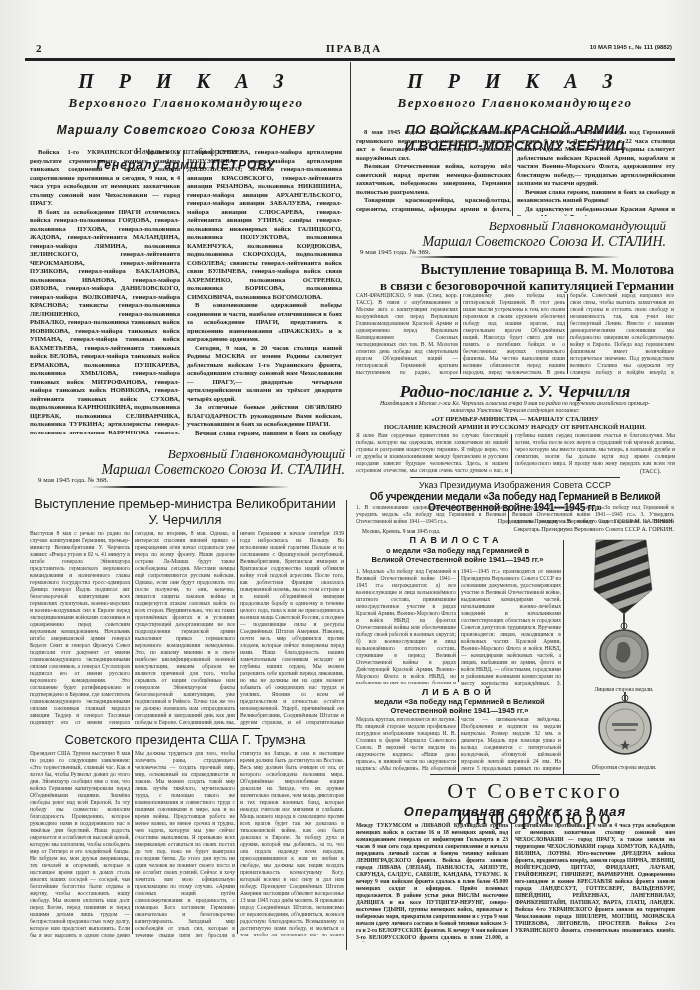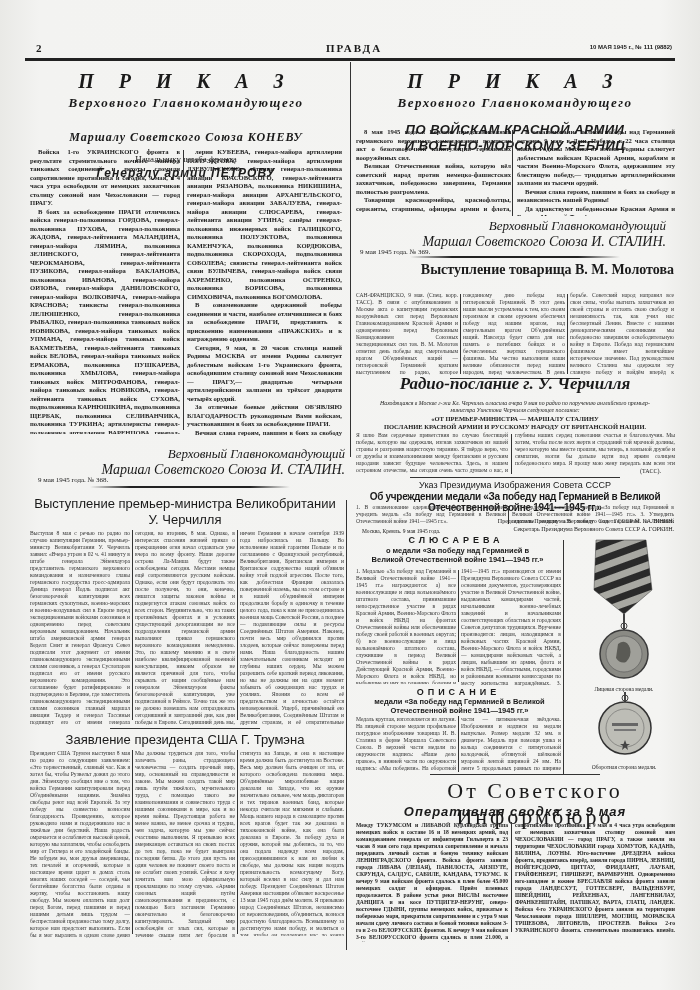--- a/index.html
+++ b/index.html
@@ -53,21 +53,21 @@
     <span class="date">10 МАЯ 1945 г., № 111 (9882)</span>
   </div>
   <div class="rule-top"></div>
 
   <div class="colsep" style="left:350px; top:62px; height:395px;"></div>
   <div class="colsep" style="left:346px; top:500px; height:450px;"></div>
 
   <div class="block center" style="left:26px; top:70px; width:320px;">
     <div class="prikaz">П Р И К А З</div>
     <div class="supreme" style="margin-top:2px;">Верховного Главнокомандующего</div>
-    <div class="addressee" style="margin-top:19px;font-family:Liberation Serif, serif;">Маршалу Советского Союза КОНЕВУ</div>
+    <div class="addressee" style="margin-top:12px;">Маршалу Советского Союза КОНЕВУ</div>
     <div class="sub" style="margin-top:9px;">Начальнику штаба фронта</div>
     <div class="addressee" style="margin-top:2px;">Генералу армии ПЕТРОВУ</div>
   </div>
   <div class="block txt" style="left:30px; top:148px; width:150px; height:286px;">
     <p>Войска 1-го УКРАИНСКОГО фронта в результате стремительного ночного манёвра танковых соединений и пехоты сломили сопротивление противника и сегодня, 9 мая, в 4 часа утра освободили от немецких захватчиков столицу союзной нам Чехословакии — город ПРАГУ.</p>
     <p>В боях за освобождение ПРАГИ отличились войска генерал-полковника ГОРДОВА, генерал-полковника ПУХОВА, генерал-полковника ЖАДОВА, генерал-лейтенанта МАЛАНДИНА, генерал-майора ЛЯМИНА, полковника ЗЕЛИНСКОГО, генерал-лейтенанта ЧЕРОКМАНОВА, генерал-лейтенанта ПУЗИКОВА, генерал-майора БАКЛАНОВА, полковника ИВАНОВА, генерал-майора ОРЛОВА, генерал-майора ДАНИЛОВСКОГО, генерал-майора ВОЛКОВИЧА, генерал-майора КРАСНОВА; танкисты генерал-полковника ЛЕЛЮШЕНКО, генерал-полковника РЫБАЛКО, генерал-полковника танковых войск НОВИКОВА, генерал-майора танковых войск УПМАНА, генерал-майора танковых войск БАХМЕТЬЕВА, генерал-лейтенанта танковых войск БЕЛОВА, генерал-майора танковых войск ЕРМАКОВА, полковника ПУШКАРЕВА, полковника ХМЫЛОВА, генерал-майора танковых войск МИТРОФАНОВА, генерал-майора танковых войск НОВИКОВА, генерал-лейтенанта танковых войск СУХОВА, подполковника КАРНЮШКИНА, подполковника ЩЕРБАК, полковника СЕЛИВАНЧИКА, полковника ТУРКИНА; артиллеристы генерал-полковника артиллерии ВАРЕНЦОВА, генерал-лейтенанта артиллерии КОЖУХОВА, генерал-майора артиллерии ДОБРИНСКОГО, генерал-майора артиллерии КРАСНОКУТСКОГО, генерал-майора артиллерии МЕНТЮКОВА, генерал-майора артиллерии НИКОЛЬСКОГО, генерал-лейтенанта артил-</p>
   </div>
   <div class="colsep" style="left:183px; top:150px; height:280px;"></div>
   <div class="block txt" style="left:187px; top:148px; width:155px; height:290px;">
     <p>лерии КУБЕЕВА, генерал-майора артиллерии ПОЛУЭКТОВА, генерал-майора артиллерии ДЗЕВУЛЬСКОГО; лётчики генерал-полковника авиации КРАСОВСКОГО, генерал-лейтенанта авиации РЯЗАНОВА, полковника НИКИШИНА, генерал-майора авиации АРХАНГЕЛЬСКОГО, генерал-майора авиации ЗАБАЛУЕВА, генерал-майора авиации СЛЮСАРЕВА, генерал-лейтенанта авиации УТИНА; сапёры генерал-полковника инженерных войск ГАЛИЦКОГО, полковника ПОЛУЭКТОВА, полковника КАМЕНЧУКА, полковника КОРДЮКОВА, подполковника СКОРОХОДА, подполковника СОБОЛЕВА; связисты генерал-лейтенанта войск связи БУЛЫЧЕВА, генерал-майора войск связи АХРЕМЕНКО, полковника ОСТРЕНКО, полковника БОРИСОВА, полковника СИМХОВИЧА, полковника БОГОМОЛОВА.</p>
@@ -102,54 +102,55 @@
     <p>Да здравствуют победоносные Красная Армия и Военно-Морской Флот!</p>
   </div>
   <div class="block" style="left:356px; top:218px; width:310px; text-align:right;">
     <div class="sign1">Верховный Главнокомандующий</div>
     <div class="sign2">Маршал Советского Союза И. СТАЛИН.</div>
   </div>
   <div class="block sign-date" style="left:360px; top:248px;">9 мая 1945 года.   № 369.</div>
   <div class="hrule-thick" style="left:410px; top:256px; width:210px;"></div>
 
   <div class="block center h-serif-bold" style="left:356px; top:262px; width:318px; font-size:14px;">Выступление товарища В. М. Молотова</div>
+  <div class="block center h-serif-bold" style="left:356px; top:278px; width:318px; font-size:13px;">в связи с безоговорочной капитуляцией Германии</div>
   <div class="block txt-light" style="left:356px; top:292px; width:102px; height:84px;">САН-ФРАНЦИСКО, 9 мая. (Спец. корр. ТАСС). В связи с опубликованием в Москве акта о капитуляции германских вооружённых сил перед Верховным Главнокомандованием Красной Армии и одновременно перед Верховным Командованием Союзных экспедиционных сил тов. В. М. Молотов отметил день победы над смертельным врагом Об'единённых наций — гитлеровской Германией кратким выступлением по радио, которое транслировалось по всем главным радиостанциям Соединённых Штатов Америки. «Сегодня, — сказал В. М. Молотов, — в Москве опубликован акт о безоговорочной капитуляции Германии. Мы пришли к дол-</div>
   <div class="colsep" style="left:460px; top:294px; height:80px;"></div>
   <div class="block txt-light" style="left:463px; top:292px; width:102px; height:84px;">гожданному дню победы над гитлеровской Германией. В этот день наши мысли устремлены к тем, кто своим героизмом и своим оружием обеспечил победу над нашим врагом, над смертельным врагом Об'единённых наций. Навсегда будет свята для нас память о погибших бойцах и о бесчисленных жертвах германского фашизма. Мы честно выполнили наши великие обязанности перед нашим народом, перед человечеством. В день разбойничьего нападения Германии на Советский Союз Советское правительство заявило: «Наше дело правое. Враг будет разбит. Победа будет за нами». Мы этого добились в долгой и тяжёлой</div>
   <div class="colsep" style="left:567px; top:294px; height:80px;"></div>
   <div class="block txt-light" style="left:570px; top:292px; width:104px; height:84px;">борьбе. Советский народ направил все свои силы, чтобы выгнать захватчиков из своей страны и отстоять свою свободу и независимость так, как учил нас бессмертный Ленин. Вместе с нашими демократическими союзниками мы победоносно завершили освободительную войну в Европе. Победа над германским фашизмом имеет величайшее историческое значение. Под руководством великого Сталина мы одержали эту славную победу и пойдём вперёд к построению прочного мира. Мы должны закрепить нашу победу во имя свободы народов, во имя благополучия, культуры и прогресса человечества».</div>
   <div class="hrule" style="left:450px; top:378px; width:130px;"></div>
 
-  <div class="block center h-italic" style="left:356px; top:374px; width:318px; font-size:17px;">Радио-послание г. У. Черчилля</div>
+  <div class="block center h-italic" style="left:356px; top:382px; width:318px; font-size:17px;">Радио-послание г. У. Черчилля</div>
   <div class="block center" style="left:370px; top:400px; width:290px; font: italic 5.8px 'Liberation Serif', serif; line-height:7px;">Находящаяся в Москве г-жа Кл. Черчилль огласила вчера 9 мая по радио по поручению английского премьер-министра Уинстона Черчилля следующее послание:</div>
   <div class="block center" style="left:356px; top:415px; width:318px; font: bold 6.5px 'Liberation Serif', serif;">«ОТ ПРЕМЬЕР-МИНИСТРА — МАРШАЛУ СТАЛИНУ</div>
   <div class="block center" style="left:356px; top:423px; width:318px; font: bold 6.5px 'Liberation Serif', serif;">ПОСЛАНИЕ КРАСНОЙ АРМИИ И РУССКОМУ НАРОДУ ОТ БРИТАНСКОЙ НАЦИИ.</div>
   <div class="block txt-light" style="left:356px; top:432px; width:152px; height:42px;">Я шлю Вам сердечные приветствия по случаю блестящей победы, которую вы одержали, изгнав захватчиков из вашей страны и разгромив нацистскую тиранию. Я твёрдо верю, что от дружбы и взаимопонимания между британским и русским народами зависит будущее человечества. Здесь, в нашем островном отечестве, мы сегодня очень часто думаем о вас, и мы шлём вам из</div>
   <div class="colsep" style="left:511px; top:434px; height:40px;"></div>
   <div class="block txt-light" style="left:515px; top:432px; width:160px; height:36px;">глубины наших сердец пожелания счастья и благополучия. Мы хотим, чтобы после всех жертв и страданий той мрачной долины, через которую мы вместе прошли, мы теперь, в лояльной дружбе и симпатии, могли бы дальше идти под ярким солнцем победоносного мира. Я прошу мою жену передать вам всем эти слова дружбы и восхищения».</div>
   <div class="block" style="left:640px; top:468px; font: 6px 'Liberation Serif', serif;">(ТАСС).</div>
   <div class="hrule" style="left:410px; top:477px; width:210px;"></div>
 
   <div class="block center" style="left:356px; top:480px; width:318px; font: 9px 'Liberation Sans', sans-serif;">Указ Президиума Изображения Совета СССР</div>
   <div class="block center ukaz-h" style="left:354px; top:491px; width:322px;">Об учреждении медали «За победу над Германией в Великой Отечественной войне 1941—1945 гг.»</div>
   <div class="block txt-light" style="left:356px; top:504px; width:150px; height:20px;">1. В ознаменование одержанной победы над Германией учредить медаль «За победу над Германией в Великой Отечественной войне 1941—1945 гг.».</div>
   <div class="colsep" style="left:508px; top:506px; height:18px;"></div>
   <div class="block txt-light" style="left:512px; top:504px; width:162px; height:22px;">2. Утвердить Положение о медали «За победу над Германией в Великой Отечественной войне 1941—1945 гг.». 3. Утвердить описание медали «За победу над Германией в Великой Отечественной войне 1941—1945 гг.».</div>
   <div class="block sig-right" style="left:460px; top:518px; width:214px;">Председатель Президиума Верховного Совета СССР М. КАЛИНИН.</div>
   <div class="block sig-right" style="left:460px; top:526px; width:214px;">Секретарь Президиума Верховного Совета СССР А. ГОРКИН.</div>
   <div class="block" style="left:362px; top:528px; font: 5.5px 'Liberation Serif', serif;">Москва, Кремль. 9 мая 1945 года.</div>
 
-  <div class="block center polozh" style="left:356px; top:535px; width:200px;">СЛЮСАРЕВА</div>
+  <div class="block center polozh" style="left:356px; top:535px; width:200px;">ПАВИЛОСТА</div>
   <div class="block center polozh-sub" style="left:370px; top:546px; width:175px;">о медали «За победу над Германией в Великой Отечественной войне 1941—1945 гг.»</div>
   <div class="block txt-light" style="left:356px; top:568px; width:100px; height:116px;">1. Медалью «За победу над Германией в Великой Отечественной войне 1941—1945 гг.» награждаются: а) все военнослужащие и лица вольнонаёмного штатного состава, принимавшие непосредственное участие в рядах Красной Армии, Военно-Морского Флота и войск НКВД на фронтах Отечественной войны или обеспечившие победу своей работой в военных округах; б) все военнослужащие и лица вольнонаёмного штатного состава, служившие в период Великой Отечественной войны в рядах Действующей Красной Армии, Военно-Морского Флота и войск НКВД, но выбывшие из них по ранению, болезни и увечью, а также переведённые по решению государственных и партийных организаций на другую работу вне армии. 2. Вручение медали «За победу над Германией в Великой Отечественной войне</div>
   <div class="colsep" style="left:458px; top:570px; height:112px;"></div>
   <div class="block txt-light" style="left:461px; top:568px; width:100px; height:118px;">1941—1945 гг.» производится от имени Президиума Верховного Совета СССР на основании документов, удостоверяющих участие в Великой Отечественной войне, выдаваемых командирами частей, начальниками военно-лечебных заведений и начальниками соответствующих областных и городских Советов депутатов трудящихся. Вручение производится: лицам, находящимся в войсковых частях Красной Армии, Военно-Морского Флота и войск НКВД, — командирами войсковых частей, а лицам, выбывшим из армии, флота и войск НКВД, — областными, городскими и районными военными комиссарами по месту жительства награждённых. 3. Медаль «За победу над Германией в Великой Отечественной войне 1941—1945 гг.» носится на левой стороне груди. При наличии орденов и других медалей медаль располагается после медали «За оборону Советского Заполярья».</div>
   <div class="colsep" style="left:563px; top:540px; height:235px;"></div>
 
-  <div class="block center polozh" style="left:356px; top:687px; width:205px;">ОПИСАНИЕ</div>
+  <div class="block center polozh" style="left:356px; top:687px; width:205px;">ЛИБАВОЙ</div>
   <div class="block center polozh-sub" style="left:362px; top:697px; width:195px;">медали «За победу над Германией в Великой Отечественной войне 1941—1945 гг.»</div>
   <div class="block txt-light" style="left:356px; top:716px; width:100px; height:56px;">Медаль круглая, изготовляется из латуни. На лицевой стороне медали профильное погрудное изображение товарища И. В. Сталина в форме Маршала Советского Союза. В верхней части медали по окружности надпись: «Наше дело правое», в нижней части по окружности надпись: «Мы победили». На оборотной стороне медали надпись: по окружности — «За победу над Германией», в центре — «в Великой Отечественной войне 1941—1945 гг.», в нижней</div>
   <div class="colsep" style="left:458px; top:716px; height:56px;"></div>
   <div class="block txt-light" style="left:461px; top:716px; width:100px; height:56px;">части — пятиконечная звёздочка. Изображения и надписи на медали выпуклые. Размер медали 32 мм. в диаметре. Медаль при помощи ушка и кольца соединяется с пятиугольной колодочкой, обтянутой шёлковой муаровой лентой шириной 24 мм. На ленте 5 продольных равных по ширине чередующихся полосок — 3 чёрного и 2 оранжевого цвета. Края ленты окаймлены узенькими оранжевыми полосками.</div>
 
   <div class="block" style="left:574px; top:536px; width:100px; height:240px;">
     <svg width="100" height="240" viewBox="0 0 100 240">
       <defs>
         <pattern id="stripes" patternUnits="userSpaceOnUse" width="14" height="14" patternTransform="rotate(70)">
           <rect width="7" height="14" fill="#2a2a2a"></rect>
@@ -187,20 +188,20 @@
 
   <div class="block center h-sans" style="left:26px; top:496px; width:318px; font-size:13px;">Выступление премьер-министра Великобритании</div>
   <div class="block center h-sans" style="left:26px; top:512px; width:318px; font-size:13px;">У. Черчилля</div>
   <div class="block txt-light" style="left:30px; top:530px; width:100px; height:196px;">Выступая 8 мая с речью по радио по случаю капитуляции Германии, премьер-министр Великобритании У. Черчилль заявил: «Вчера утром в 02 ч. 41 минуту в штабе генерала Эйзенхауэра представитель германского верховного командования и назначенного главы германского государства гросс-адмирала Деница генерал Йодль подписал акт безоговорочной капитуляции всех германских сухопутных, военно-морских и военно-воздушных сил в Европе перед экспедиционными войсками союзников и одновременно перед советским верховным командованием. Начальник штаба американской армии генерал Беделл Смит и генерал Франсуа Севез подписали этот документ от имени главнокомандующего экспедиционными силами союзников, а генерал Суслопаров подписал его от имени русского верховного командования. Это соглашение будет ратифицировано и подтверждено в Берлине, где заместитель главнокомандующего экспедиционными силами союзников главный маршал авиации Теддер и генерал Тассиньи подпишут его от имени генерала Эйзенхауэра, а генерал Жуков подпишет его от имени советского верховного командования. Германские представители будут уполномочены германского верховного командования фельдмаршал Кейтель и главнокомандующие германской армией, флотом и авиацией. Официально военные действия прекратятся спустя одну минуту после полуночи</div>
   <div class="colsep" style="left:132px; top:530px; height:190px;"></div>
   <div class="block txt-light" style="left:135px; top:530px; width:100px; height:196px;">сегодня, во вторник, 8 мая. Однако, в интересах спасения жизней приказ о прекращении огня начал отдаваться уже вчера по всему фронту. Наши дорогие острова Ла-Манша будут также освобождены сегодня. Местами немцы ещё сопротивляются русским войскам. Однако, если они будут продолжать это после полуночи, то они, конечно, лишатся защиты законов войны и подвергнутся атакам союзных войск со всех сторон. Неудивительно, что на таких протяжённых фронтах и в условиях существующей дезорганизации не все подразделения германской армии выполняют приказ германского верховного командования немедленно. Это, по нашему мнению и в свете наиболее квалифицированной военной консультации, никоим образом не является причиной для того, чтобы скрывать от нации сообщённые нам генералом Эйзенхауэром факты безоговорочной капитуляции, уже подписанной в Реймсе. Точно так же это не должно помешать нам отпраздновать сегодняшний и завтрашний дни, как дни победы в Европе. Сегодняшний день мы, вероятно, будем думать главным образом о самих себе. Завтра мы воздадим особую хвалу нашим русским товарищам, чья доблесть на поле боя явилась одним из великих вкладов в общую победу. Следовательно, война с Германией закончилась. После ожесточённой изнурительной борьбы</div>
   <div class="colsep" style="left:237px; top:530px; height:190px;"></div>
   <div class="block txt-light" style="left:240px; top:530px; width:104px; height:196px;">ничем Германия в начале сентября 1939 года набросилась на Польшу. Во исполнение нашей гарантии Польше и по соглашению с Французской республикой, Великобритания, Британская империя и Британское содружество наций об'явили войну этой подлой агрессии. После того, как доблестная Франция оказалась поверженной наземь, мы на этом острове и в нашей об'единённой империи продолжали борьбу в одиночку в течение целого года, пока к нам не присоединилась военная мощь Советской России, а позднее — подавляющие силы и ресурсы Соединённых Штатов Америки. Наконец, почти весь мир об'единился против злодеев, которые сейчас повержены перед нами. Наша благодарность нашим замечательным союзникам исходит из глубины наших сердец. Мы можем разрешить себе краткий период ликования, но мы не должны ни на один момент забывать об ожидающих нас трудах и усилиях. Япония со всем её предательством и алчностью остаётся неповерженной. Ущерб, причинённый ею Великобритании, Соединённым Штатам и другим странам, и её отвратительные зверства требуют правосудия и возмездия. Сейчас мы должны посвятить все наши силы и ресурсы завершению нашей задачи как на родине, так и за границей. Вперёд, Британия! Да здравствует дело свободы! Боже, храни короля!».</div>
   <div class="hrule" style="left:110px; top:728px; width:150px;"></div>
 
-  <div class="block center h-sans" style="left:26px; top:732px; width:318px; font-size:13px;">Заявление президента США Г. Трумэна</div>
+  <div class="block center h-sans" style="left:26px; top:732px; width:318px; font-size:13px;">Советского президента США Г. Трумэна</div>
   <div class="block txt-light" style="left:30px; top:750px; width:100px; height:190px;">Президент США Трумэн выступил 8 мая по радио со следующим заявлением: «Это торжественный, славный час. Как я хотел бы, чтобы Рузвельт дожил до этого дня. Эйзенхауэр сообщил мне о том, что войска Германии капитулировали перед Об'единёнными нациями. Знамёна свободы реют над всей Европой. За эту победу мы совместно возносим благодарность Провидению, которое руководило нами и поддерживало нас в тяжёлые дни бедствий. Наша радость омрачается и ослабляется высокой ценой, которую мы заплатили, чтобы освободить мир от Гитлера и его злодейской банды. Не забудем же, мои друзья американцы, тех печалей и огорчений, которые в настоящее время царят в домах столь многих наших соседей — соседей, чьи богатейшие богатства были отданы в жертву, чтобы восстановить нашу свободу. Мы можем оплатить наш долг перед Богом, перед павшими и перед нашими детьми лишь трудом — беспрестанной преданностью тому долгу, которое нам предстоит выполнить. Если бы я мог выразить в одном слове девиз для предстоящих месяцев, то этим словом было бы — работа, работа, работа. Мы должны трудиться, чтобы окончить войну. Наша победа выиграна лишь наполовину. Запад свободен, но Восток все ещё порабощён вероломной тиранией японцев. Когда последняя японская дивизия безоговорочно капитулирует, только тогда будет окончена наша боевая работа.</div>
   <div class="colsep" style="left:132px; top:750px; height:184px;"></div>
   <div class="block txt-light" style="left:135px; top:750px; width:100px; height:190px;">Мы должны трудиться для того, чтобы залечить раны, страдающего человечества — создать прочный мир, мир, основанный на справедливости и законе. Мы можем создать такой мир лишь путём тяжёлого, мучительного труда, с помощью такого же взаимопонимания и совместного труда с нашими союзниками в мире, как и во время войны. Предстоящая работа не менее важна, не менее срочна и трудна, чем задача, которую мы уже сейчас счастливо выполнили. Я призываю всех американцев оставаться на своих постах до тех пор, пока не будет выиграна последняя битва. До этого дня пусть ни один человек не покинет своего поста и не ослабит своих усилий. Сейчас я хочу зачитать вам мою официальную прокламацию по этому случаю. «Армии союзных наций путём самопожертвования и преданности, с помощью Бога заставили Германию окончательно и безоговорочно капитулировать. Западный мир освобождён от злых сил, которые в течение свыше пяти лет бросали в тюрьмы и разбивали жизни миллионов и миллионов людей, родившихся свободными. Они нарушали их церкви, уничтожали их дома, развращали их детей, убивали любимых ими людей. Наши армии освобождения восстановили свободу этих страдающих народов, чей дух и волю угнетатели никогда не могли поработить. Многое ещё остаётся сделать. Победа до-</div>
   <div class="colsep" style="left:237px; top:750px; height:184px;"></div>
   <div class="block txt-light" style="left:240px; top:750px; width:104px; height:186px;">стигнута на Западе, и она в настоящее время должна быть достигнута на Востоке. Весь мир должен быть очищен от зла, от которого освобождена половина мира. Об'единённые миролюбивые нации доказали на Западе, что их оружие значительно сильнее, чем мощь диктаторов и тех тиранов военных банд, которые некогда считали нас мягкими и слабыми. Мощь нашего народа в самозащите против всех врагов будет так же доказана в тихоокеанской войне, как она была доказана в Европе. За победу духа и оружия, которой мы добились, за то, что она подала надежду всем народам, присоединившимся к нам из любви к свободе, мы должны как нация воздать признательность всемогущему Богу, который вселил в нас силу и дал нам победу. Президент Соединённых Штатов Америки настоящим об'являет воскресенье 13 мая 1945 года днём молитв. Я призываю народ Соединённых Штатов, независимо от вероисповедания, об'единиться, вознося радостную благодарность Всевышнему за достигнутую нами победу, и молиться о том, чтобы он поддержал нас до конца нашей настоящей борьбы и вёл нас по пути к миру. Я призываю также моих соотечественников посвятить этот день памяти павших тех, кто отдал свою жизнь, чтобы сделать возможной нашу победу. В свидетельство вышеизложенного я подписал свою подпись и скрепил ее печатью Соединённых Штатов Америки».</div>
 
 </div>
 
 </body></html>

